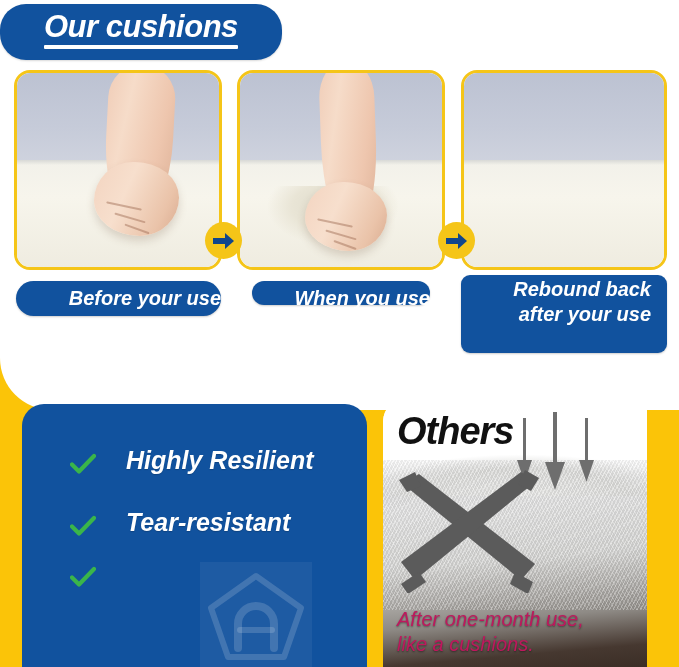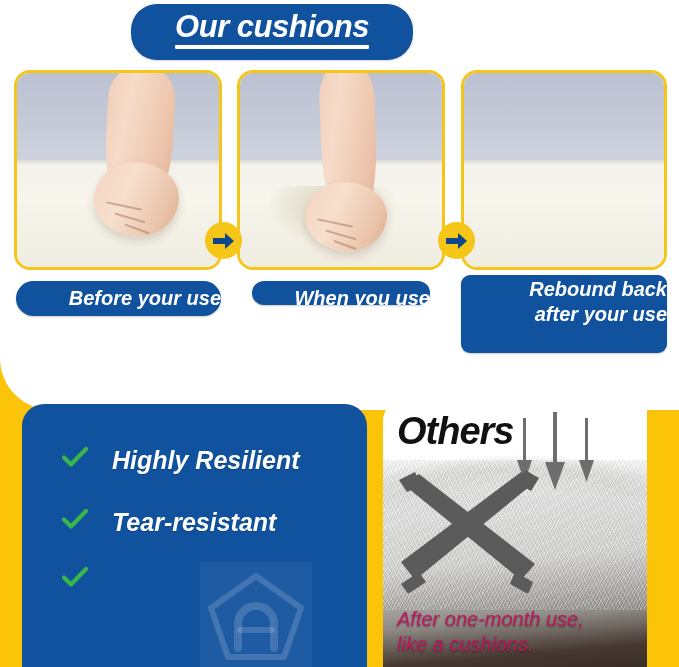--- a/index.html
+++ b/index.html
@@ -7,21 +7,21 @@
   body {
     background:#ffffff;
     font-family:"Liberation Sans", sans-serif;
     position:relative;
     overflow:hidden;
   }
 
   
   .title-wrap {
     position:absolute; left:0; top:4px; width:544px;
-    display:flex; justify-content:center;
+    display:flex; 
   }
   .title-pill {
     background:#11529E;
     border-radius:26px;
     padding:7px 44px 11px 44px;
     display:flex; flex-direction:column; align-items:center;
     box-shadow:0 1px 2px rgba(0,0,0,.15);
   }
   .title-text {
     color:#ffffff;
@@ -118,21 +118,21 @@
   .cap1 {
     left:16px; top:281px; width:205px; height:35px;
     border-radius:18px; font-size:20px; line-height:35px; padding-left:18px;
   }
   .cap2 {
     left:252px; top:281px; width:178px; height:24px;
     border-radius:18px; font-size:20px; line-height:35px; padding-left:18px;
   }
   .cap3 {
     left:461px; top:275px; width:206px; height:78px;
-    border-radius:9px; font-size:20px; line-height:25px; padding:2px 0 0 14px;
+    border-radius:9px; font-size:20px; line-height:25px; padding:2px 16px 0 14px;
   }
   .cap3 .l { display:block; white-space:nowrap; }
 
   
   .yellow-band {
     position:absolute; left:0; top:358px; width:679px; height:309px;
     background:#FBC408;
   }
   .yellow-cut {
     position:absolute; left:0; top:358px; width:679px; height:52px;
@@ -141,21 +141,21 @@
   }
 
   
   .benefits {
     position:absolute; left:22px; top:404px; width:345px; height:263px;
     background:#11529E;
     border-top-left-radius:22px; border-top-right-radius:22px;
     overflow:hidden;
   }
   .benefit-row {
-    position:absolute; left:40px; display:flex; align-items:flex-start; gap:24px;
+    position:absolute; left:48px; display:flex; align-items:flex-end; gap:30px;
   }
   .benefit-row.r1 { top:42px; }
   .benefit-row.r2 { top:104px; }
   .benefit-row.r3 { top:162px; }
   .check { width:26px; height:22px; flex:0 0 auto; }
   .benefit-label {
     color:#ffffff; font-size:25px; font-weight:bold; font-style:italic;
     white-space:nowrap; text-shadow:0 1px 1px rgba(0,0,0,.18);
   }
   .watermark {

